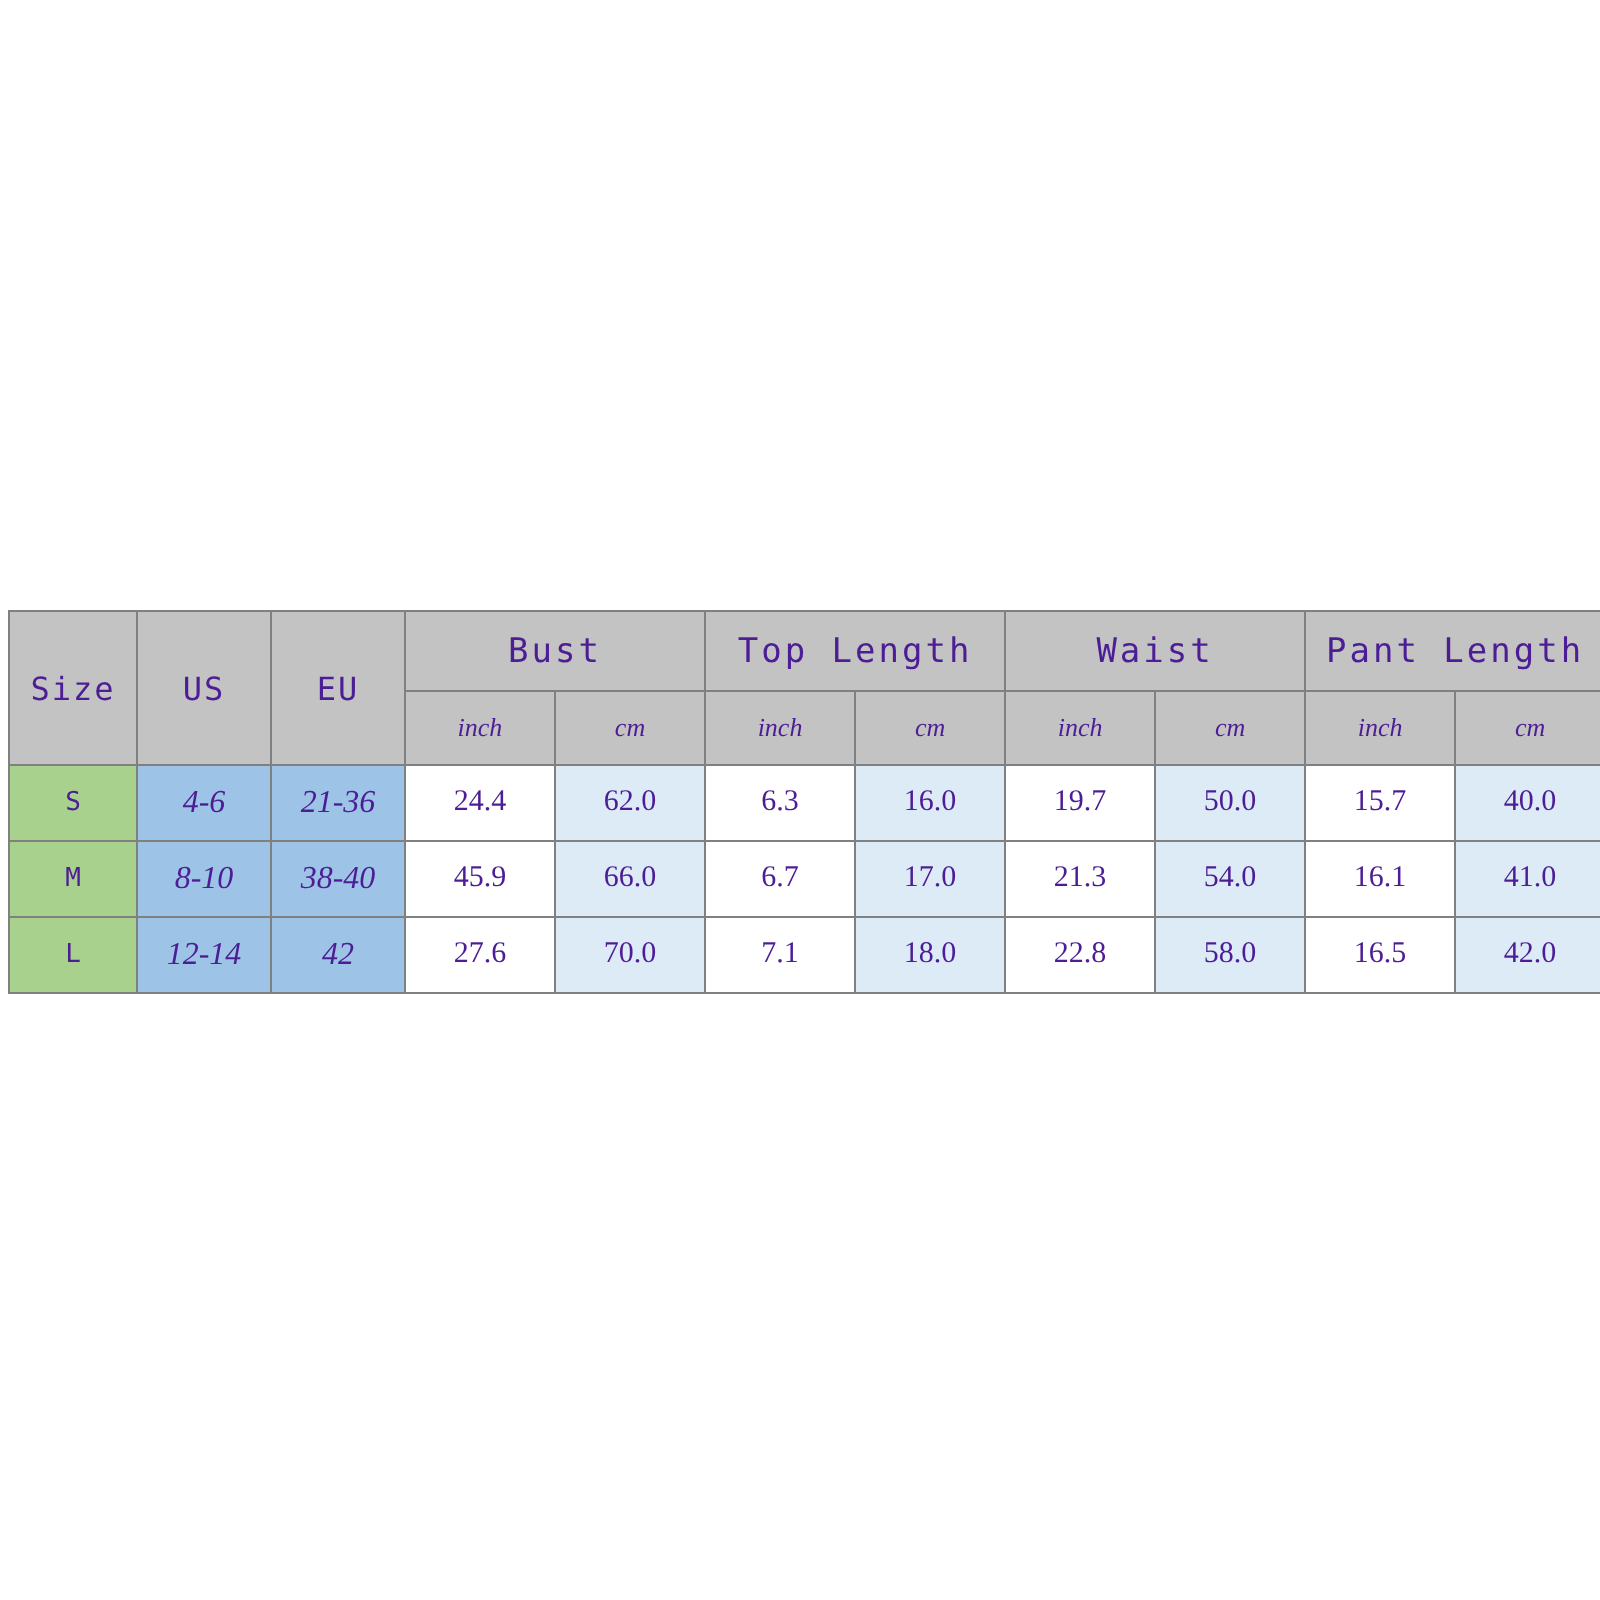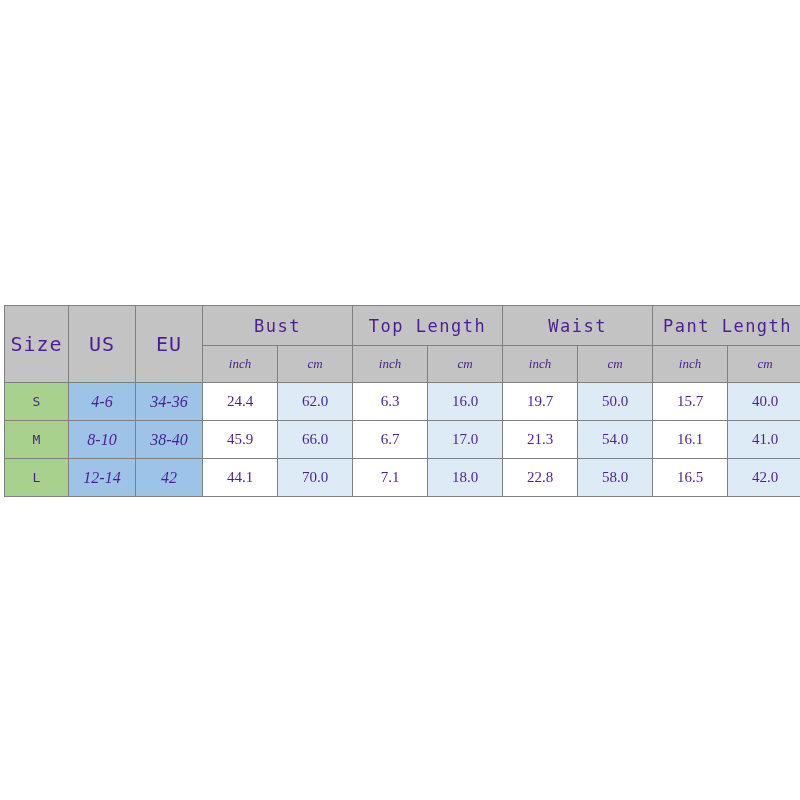--- a/index.html
+++ b/index.html
@@ -39,21 +39,21 @@
     font-weight: normal;
     color: #4c1d95;
   }
 
   
   .hdr {
     background: #c3c3c3;
   }
   .hdr-mono {
     font-family: "DejaVu Sans Mono", "Liberation Mono", monospace;
-    font-size: 20px;
+    font-size: 16px;
     letter-spacing: 1px;
   }
   .hdr-group {
     font-family: "DejaVu Sans Mono", "Liberation Mono", monospace;
     font-size: 17px;
     letter-spacing: 1.5px;
   }
   .hdr-unit {
     font-family: "Liberation Serif", serif;
     font-style: italic;
@@ -132,21 +132,21 @@
         <th class="hdr hdr-unit">inch</th>
         <th class="hdr hdr-unit">cm</th>
         <th class="hdr hdr-unit">inch</th>
         <th class="hdr hdr-unit">cm</th>
       </tr>
     </thead>
     <tbody>
       <tr class="row-data">
         <td class="c-size">S</td>
         <td class="c-us">4-6</td>
-        <td class="c-eu">34-36</td>
+        <td class="c-eu">21-36</td>
         <td class="c-inch">24.4</td>
         <td class="c-cm">62.0</td>
         <td class="c-inch">6.3</td>
         <td class="c-cm">16.0</td>
         <td class="c-inch">19.7</td>
         <td class="c-cm">50.0</td>
         <td class="c-inch">15.7</td>
         <td class="c-cm">40.0</td>
       </tr>
       <tr class="row-data">
@@ -159,21 +159,21 @@
         <td class="c-cm">17.0</td>
         <td class="c-inch">21.3</td>
         <td class="c-cm">54.0</td>
         <td class="c-inch">16.1</td>
         <td class="c-cm">41.0</td>
       </tr>
       <tr class="row-data">
         <td class="c-size">L</td>
         <td class="c-us">12-14</td>
         <td class="c-eu">42</td>
-        <td class="c-inch">44.1</td>
+        <td class="c-inch">27.6</td>
         <td class="c-cm">70.0</td>
         <td class="c-inch">7.1</td>
         <td class="c-cm">18.0</td>
         <td class="c-inch">22.8</td>
         <td class="c-cm">58.0</td>
         <td class="c-inch">16.5</td>
         <td class="c-cm">42.0</td>
       </tr>
     </tbody>
   </table>

